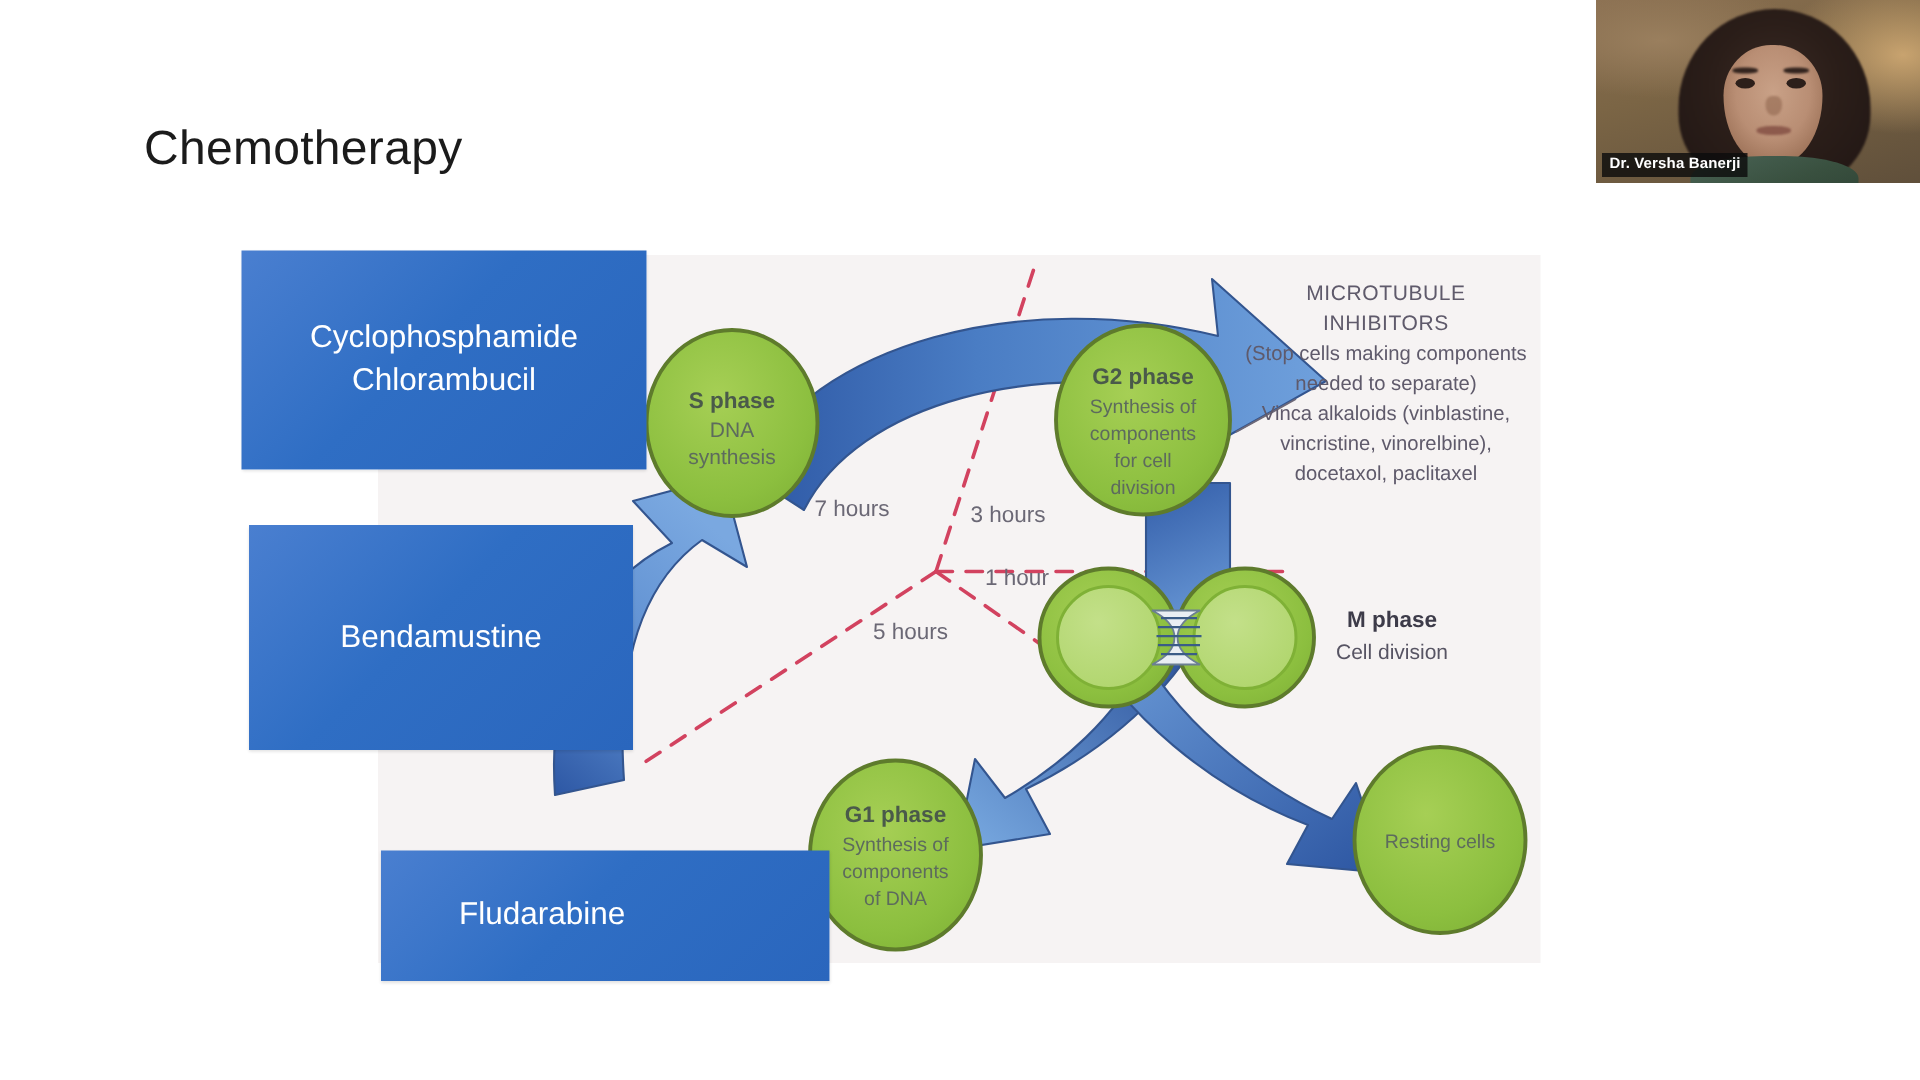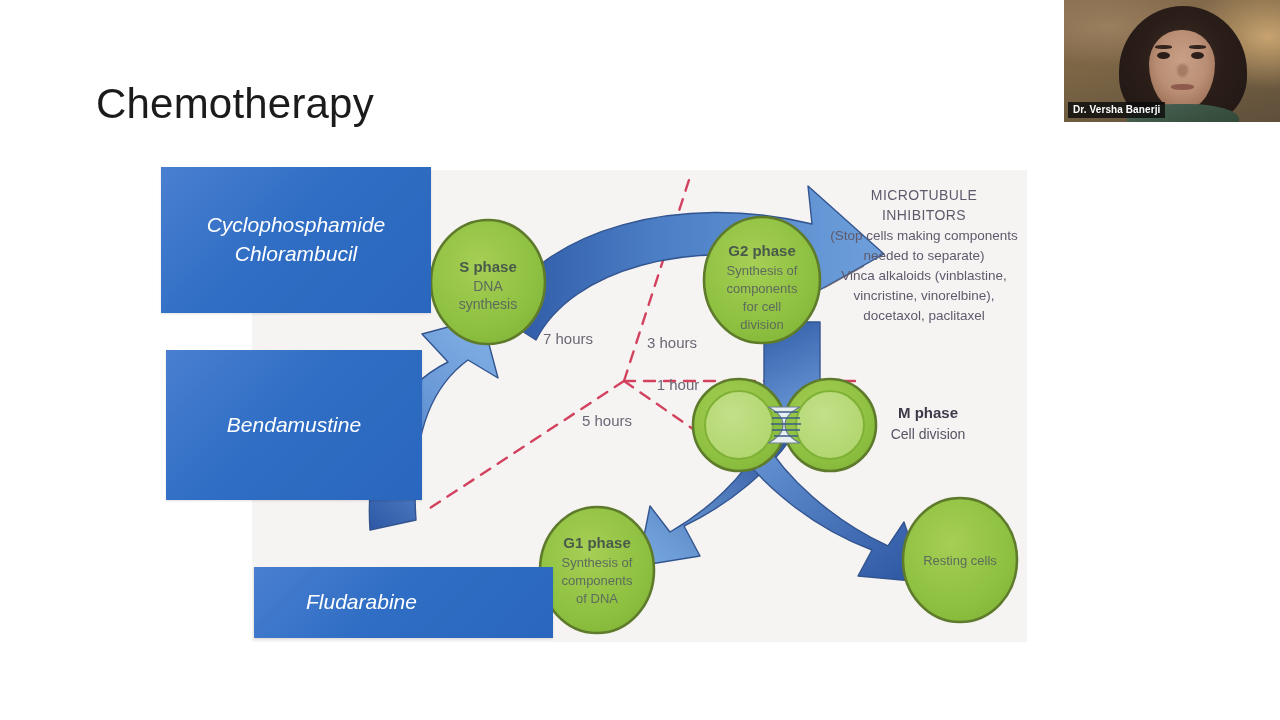--- a/index.html
+++ b/index.html
@@ -12,21 +12,21 @@
   #slide {
     position: relative;
     width: 1280px; height: 720px;
     background: #ffffff;
   }
 
   
   #slide-title {
     position: absolute;
     left: 96px; top: 80px;
-    font-size: 42px;
+    font-size: 32px;
     font-weight: 400;
     color: #1b1b1b;
     letter-spacing: .2px;
     white-space: nowrap;
   }
 
   
   #diagram-panel {
     position: absolute;
     left: 252px; top: 170px;
@@ -40,26 +40,25 @@
     position: absolute;
     display: flex;
     align-items: center;
     justify-content: center;
     text-align: center;
     color: #ffffff;
     font-size: 21px;
     line-height: 1.38;
     background: linear-gradient(135deg, #4a7fd0 0%, #2f6ec4 45%, #2a66bd 100%);
     box-shadow: 0 1px 2px rgba(0,0,0,.12);
-    font-style: italic;
   }
   #drug-box-1 { left: 161px; top: 167px; width: 270px; height: 146px; }
   #drug-box-2 { left: 166px; top: 350px; width: 256px; height: 150px; }
   #drug-box-3 {
-    left: 254px; top: 567px; width: 299px; height: 71px;
+    left: 254px; top: 567px; width: 299px; height: 87px;
     justify-content: flex-start; padding-left: 52px;
   }
   .drug-box span { display: block; white-space: pre-line; }
 
   
   #webcam {
     position: absolute;
     left: 1064px; top: 0;
     width: 238px; height: 122px;
     overflow: hidden;

